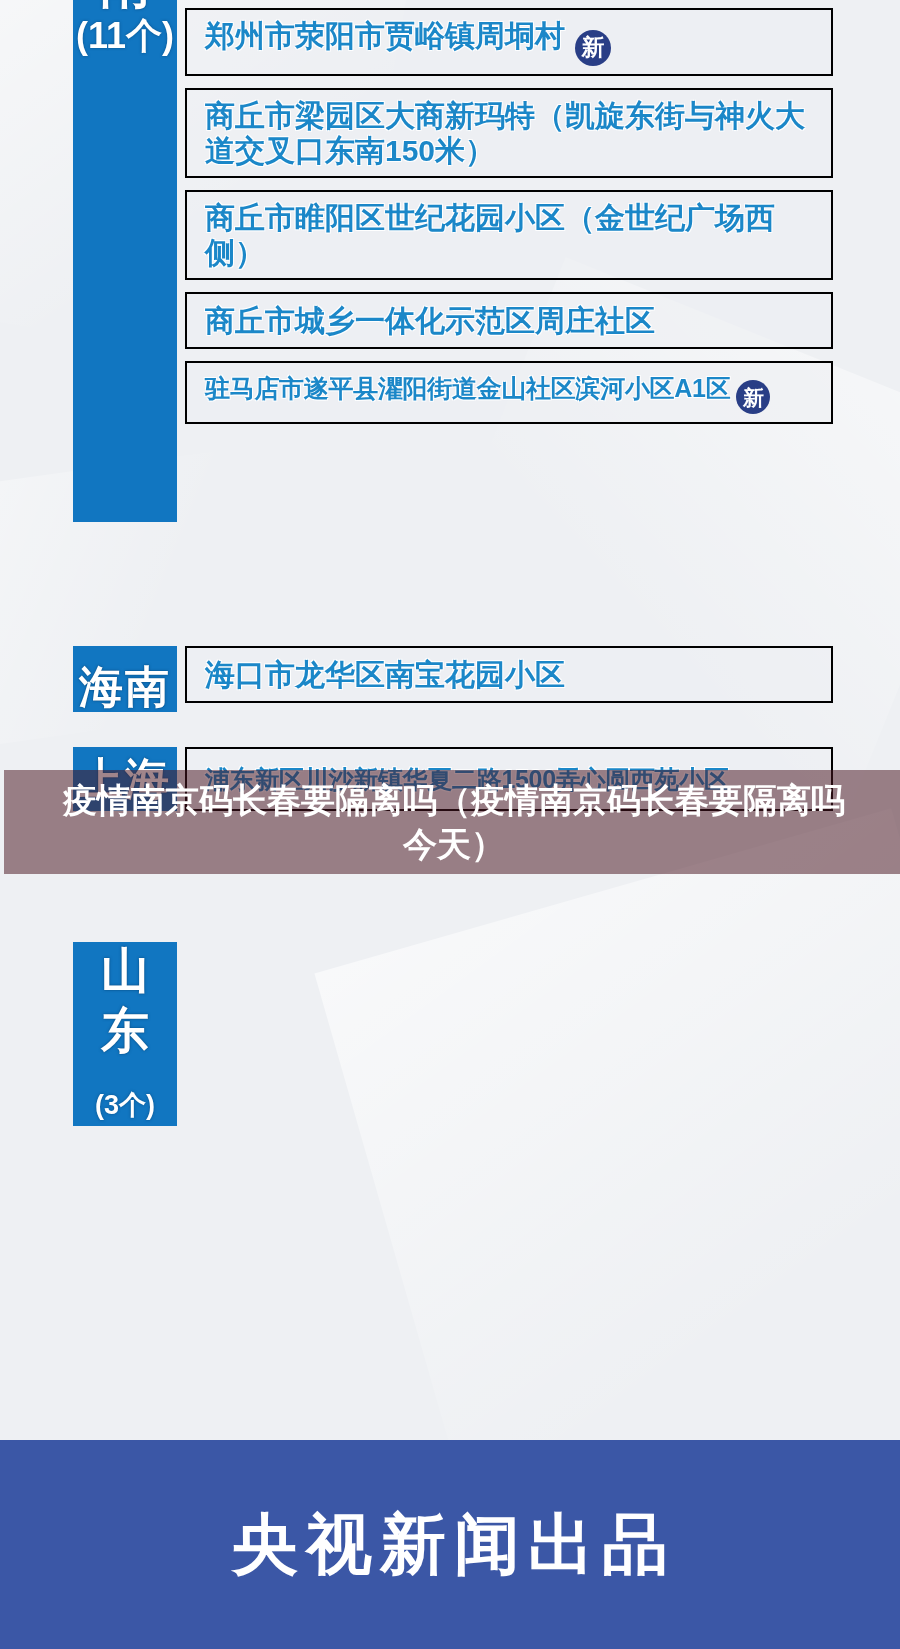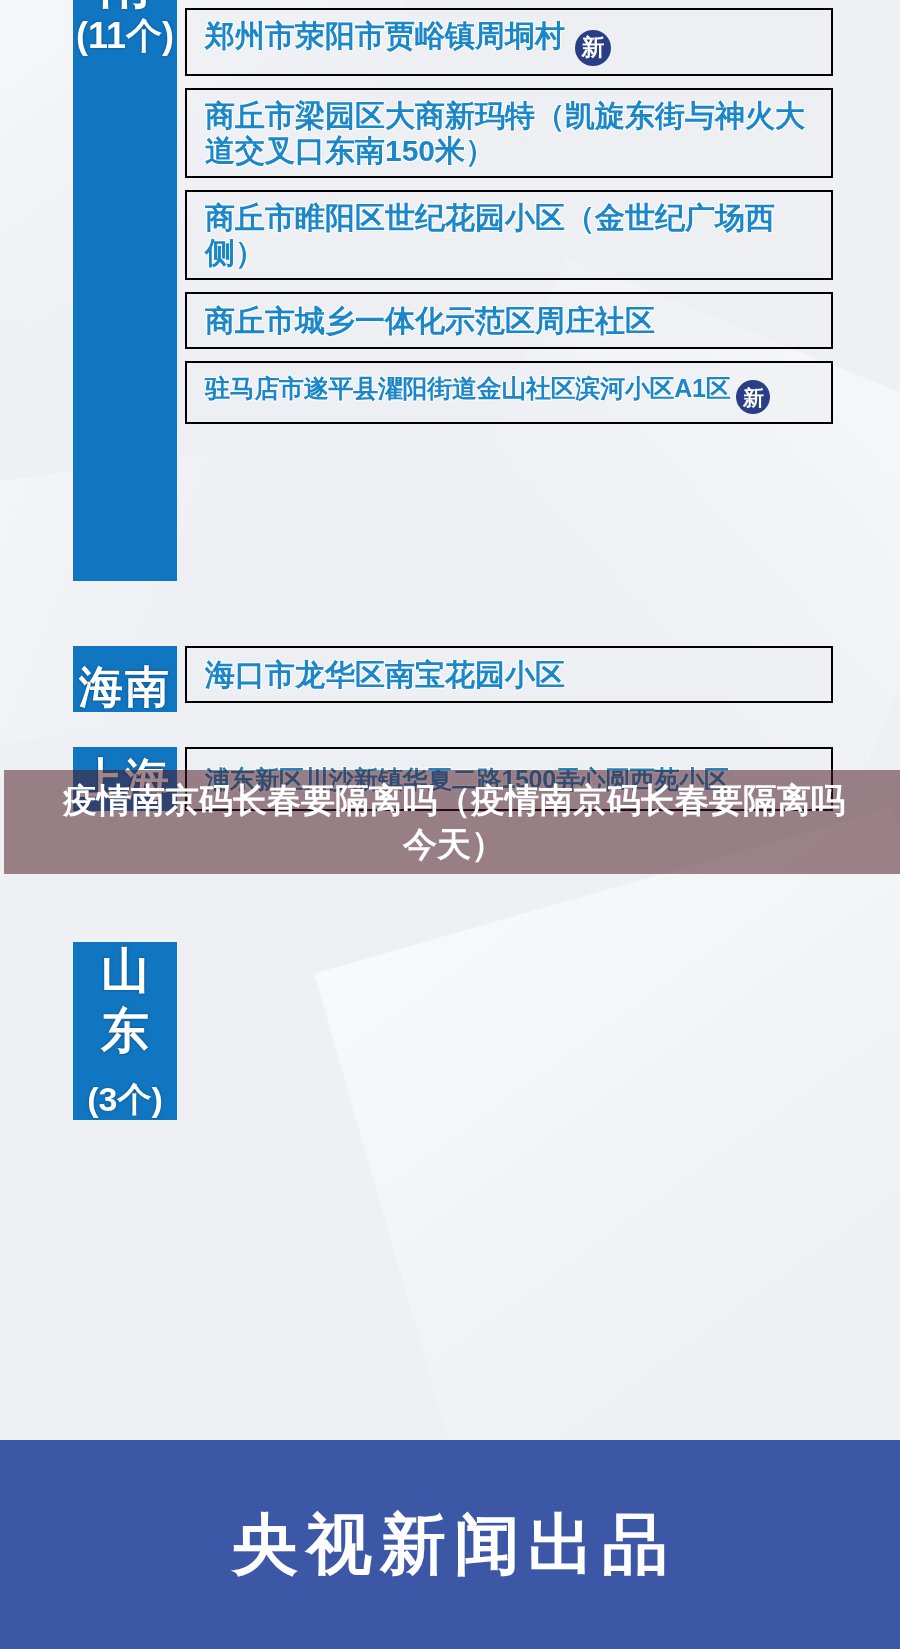--- a/index.html
+++ b/index.html
@@ -53,39 +53,39 @@
     display:inline-flex;align-items:center;justify-content:center;
     width:36px;height:36px;border-radius:50%;background:#293e86;color:#fff;
     font-size:23px;font-weight:bold;margin-left:10px;vertical-align:-9px;
     text-shadow:none;
   }
   .area-box.compact .area-text{font-size:25px;white-space:nowrap;letter-spacing:-.3px;}
   .area-box.compact .badge-new{width:34px;height:34px;font-size:21px;margin-left:6px;vertical-align:-8px;}
 
   
   .sec-henan{top:8px;}
-  .sec-henan .label-col{margin-top:-8px;height:581px;justify-content:flex-start;}
+  .sec-henan .label-col{margin-top:-8px;height:522px;justify-content:flex-start;}
   .sec-henan .label-char{font-size:52px;line-height:60px;margin-top:-46px;}
   .sec-henan .count-label{font-size:36px;line-height:44px;}
 
   
   .sec-hainan{top:646px;}
   .sec-hainan .label-char{font-size:44px;line-height:50px;letter-spacing:2px;margin-top:16px;}
   .sec-hainan .area-box{min-height:57px;}
 
   
   .sec-shanghai{top:747px;}
   .sec-shanghai .label-char{font-size:44px;line-height:50px;letter-spacing:2px;}
   .sec-shanghai .area-box{min-height:64px;}
 
   
   .sec-shandong{top:942px;}
   .sec-shandong .label-col{gap:2px;}
   .sec-shandong .label-char{font-size:48px;line-height:58px;}
-  .sec-shandong .count-label{font-size:34px;line-height:42px;margin-top:16px;}
+  .sec-shandong .count-label{font-size:27px;line-height:42px;margin-top:22px;}
 
   
   .title-overlay{
     position:absolute;left:4px;top:770px;width:900px;height:104px;
     background:rgba(72,21,33,.52);z-index:5;
     display:flex;flex-direction:column;align-items:center;justify-content:center;
   }
   .title-line{
     color:#fff;font-weight:900;font-size:34px;line-height:44px;text-align:center;
     width:100%;

